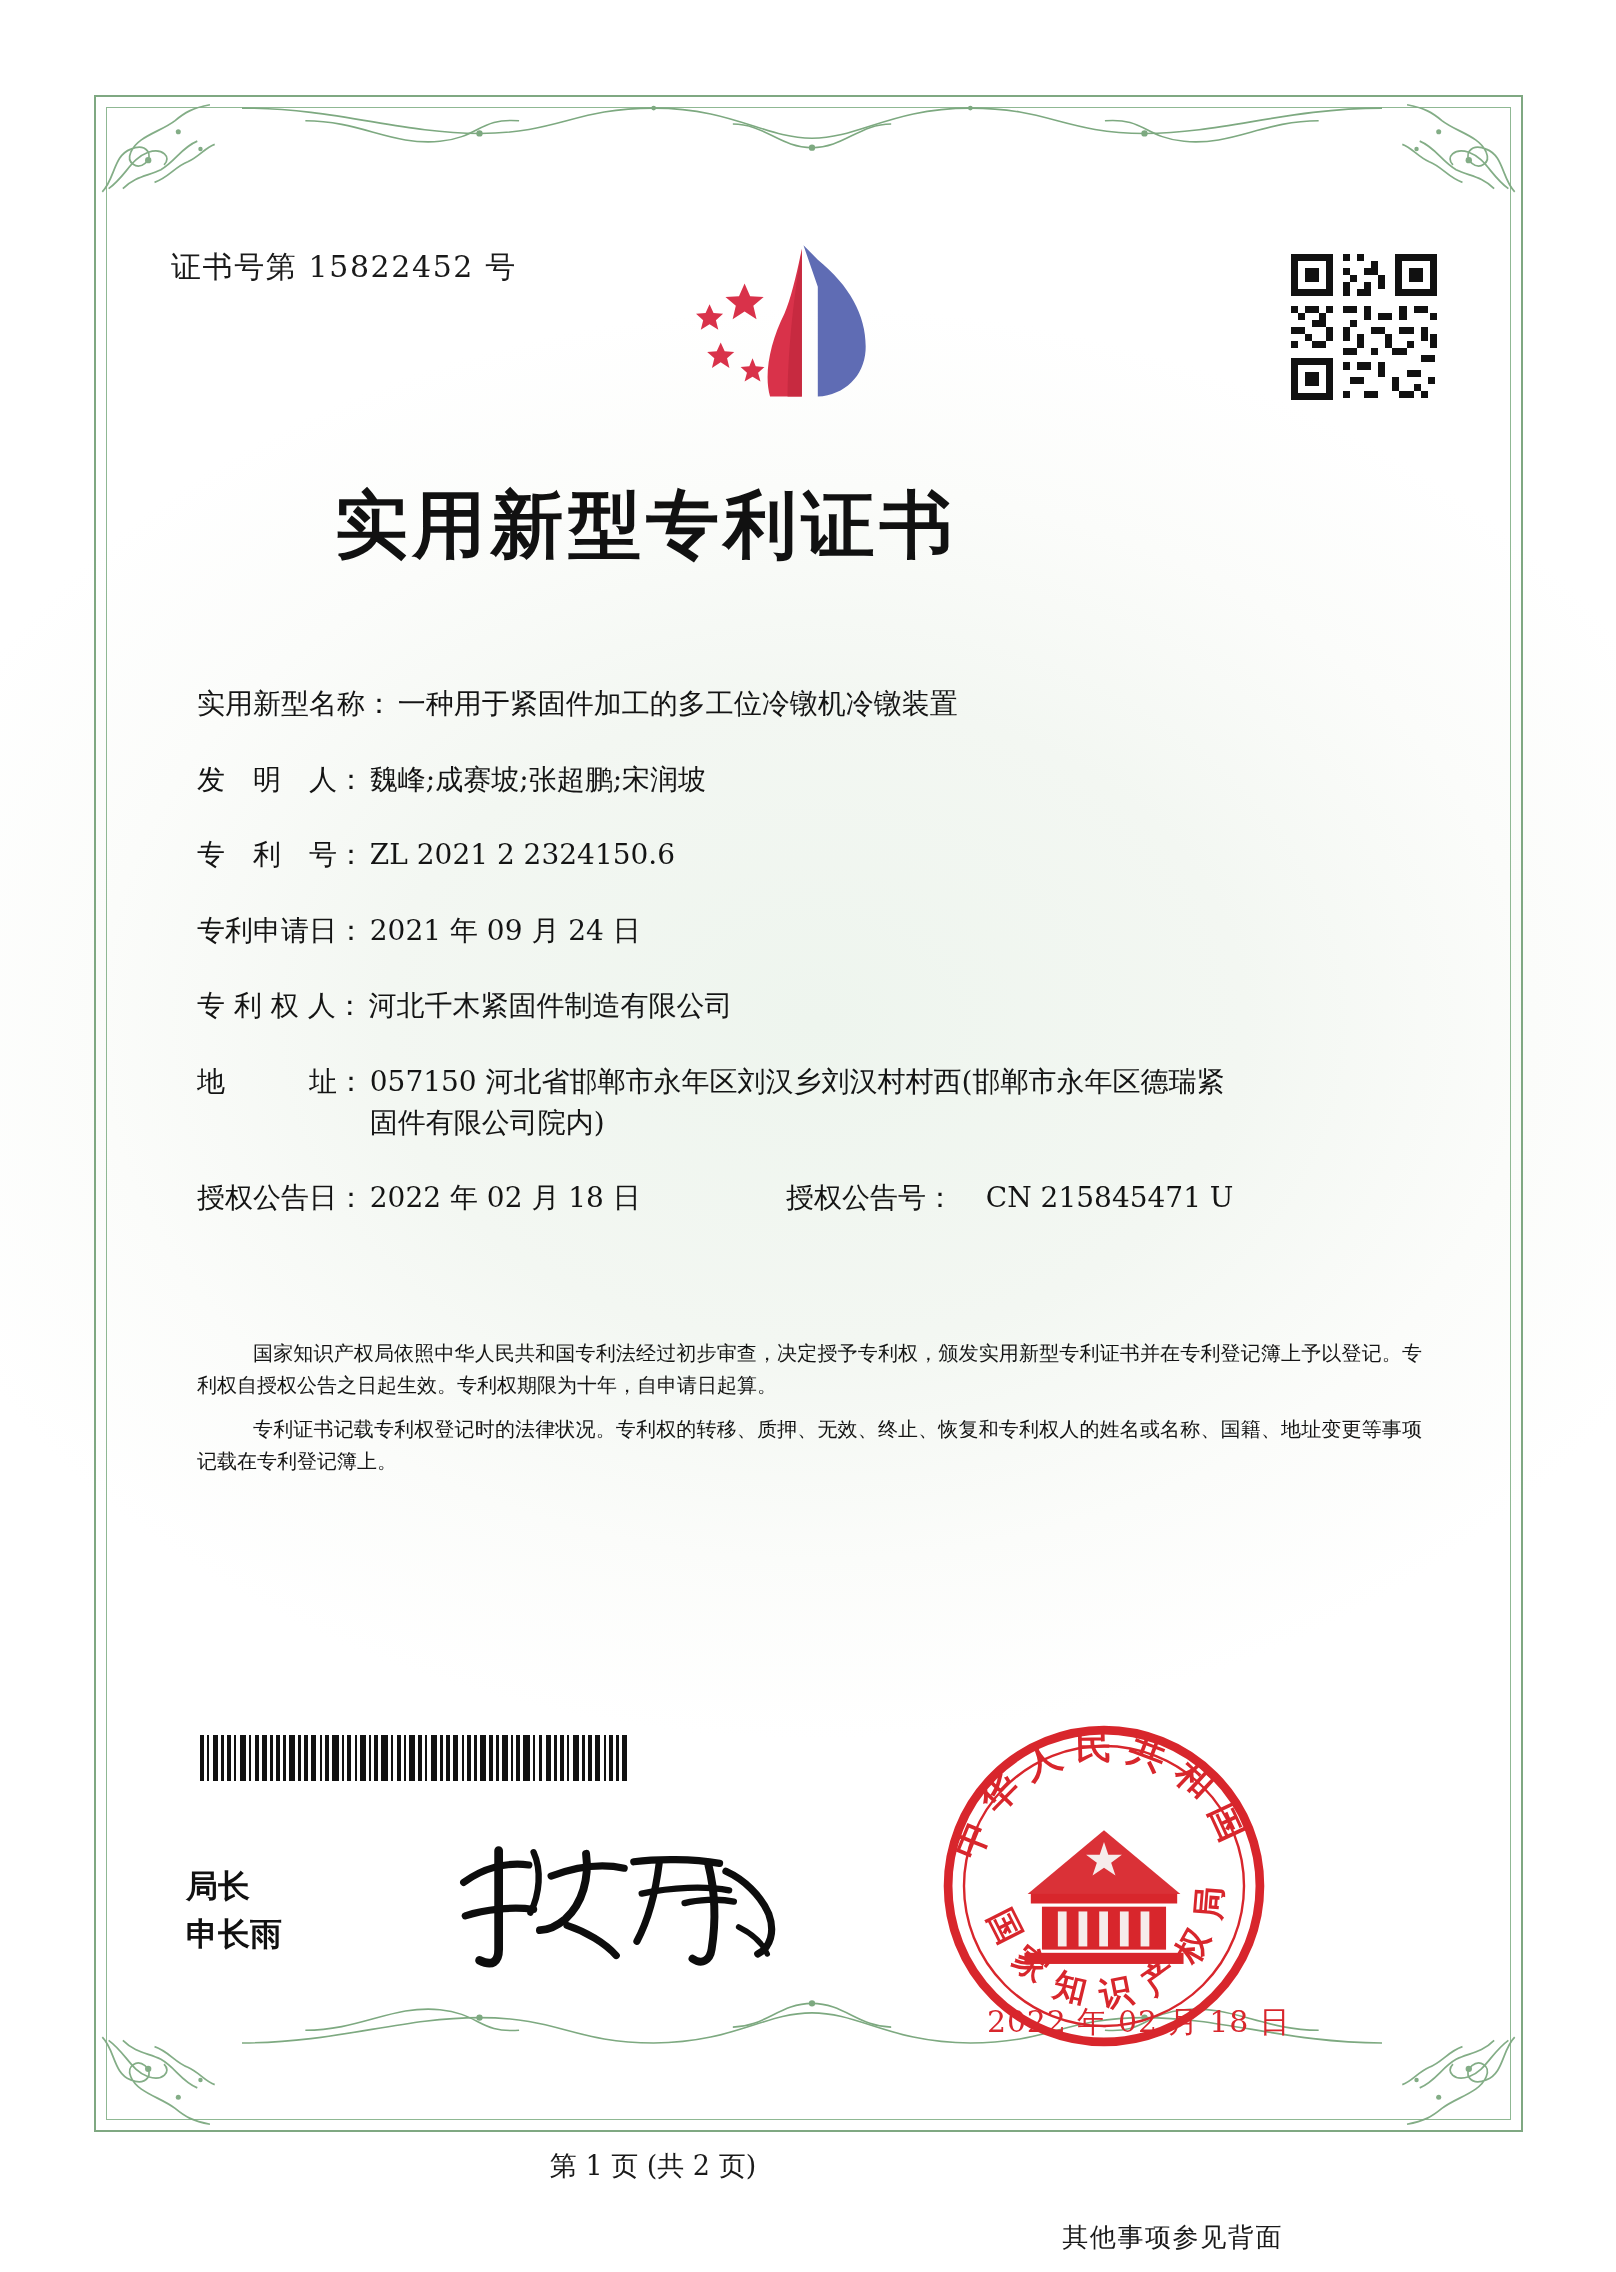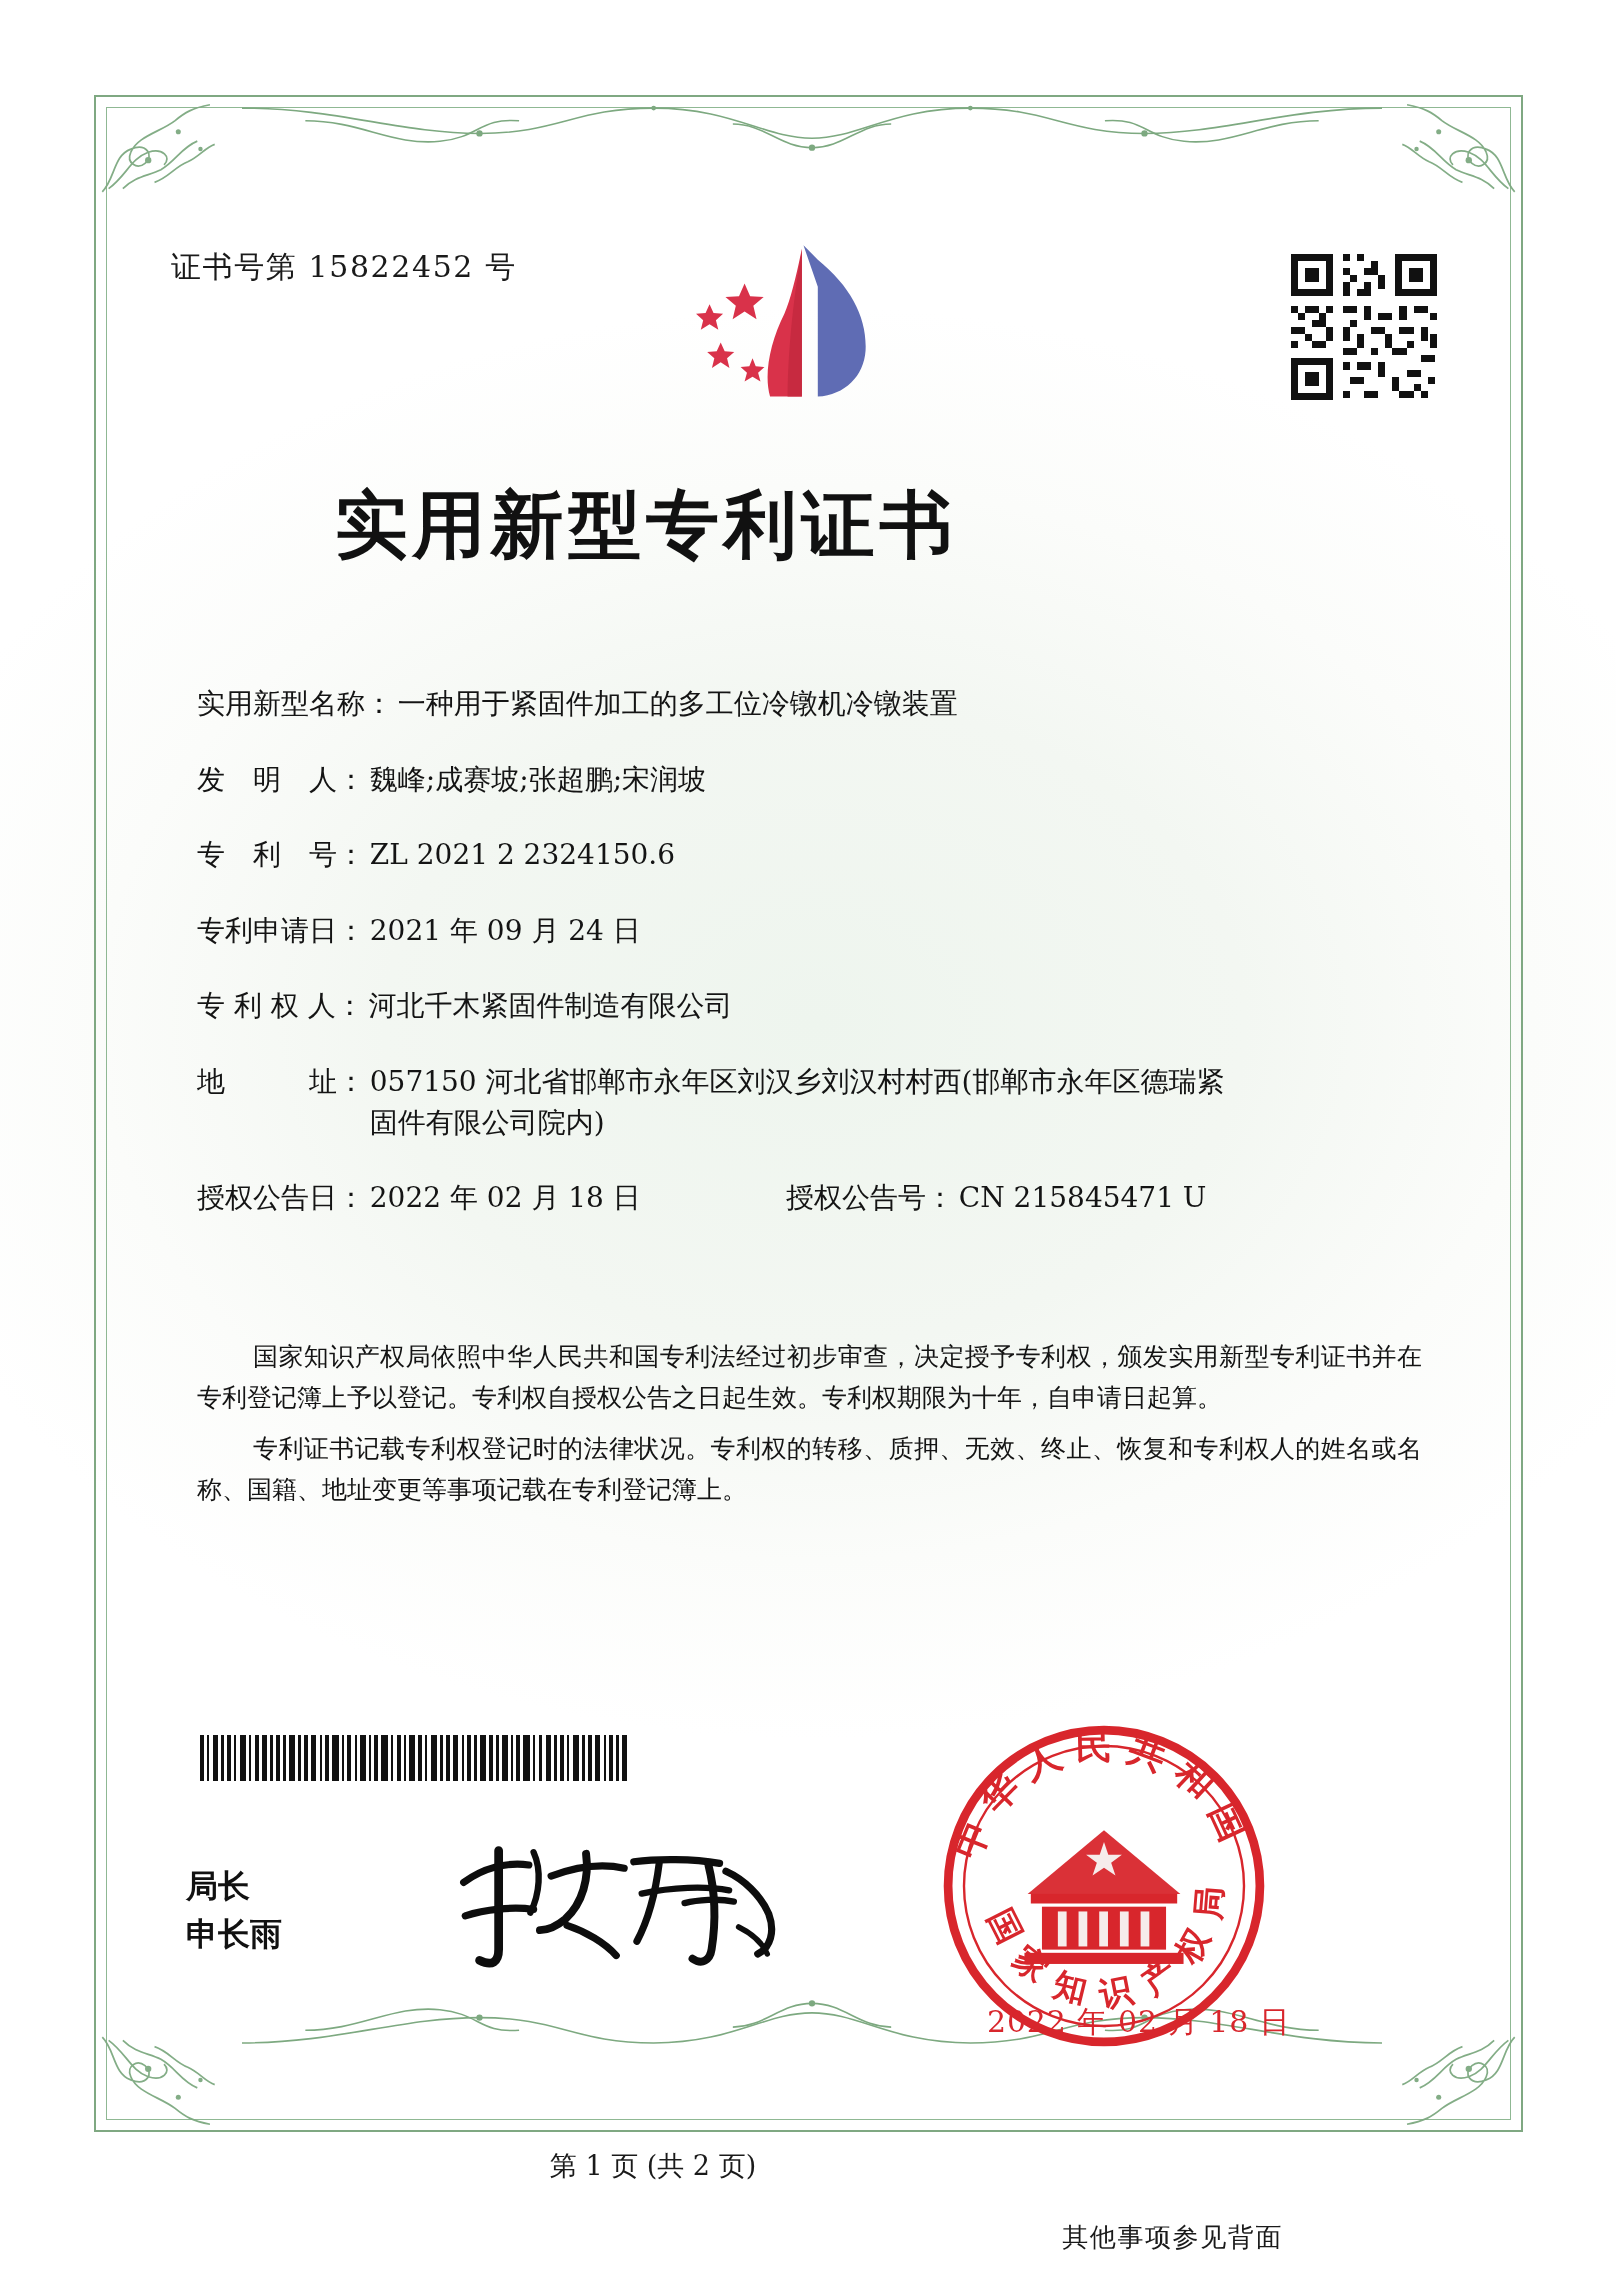--- a/index.html
+++ b/index.html
@@ -126,29 +126,29 @@
   .field-value {
     flex: 1 1 auto;
     padding-left: 4.8px;
     max-width: 859px;
   }
   .field-row.inline-two {
     display: flex;
     align-items: baseline;
   }
   .pub-left { flex: 0 0 589px; display: flex; }
-  .pub-right { display: flex; }
+  .pub-right { display: flex; gap: 27px; }
 
   
   .paragraphs {
     position: absolute;
     left: 197px;
     top: 1337px;
     width: 1225px;
-    font-size: 25px;
+    font-size: 20px;
     line-height: 1.62;
     color: #141414;
     font-family: "DejaVu Serif", "Liberation Serif", serif;
     text-align: justify;
   }
   .paragraphs p {
     margin: 0 0 11px 0;
     text-indent: 56px;
   }
 

